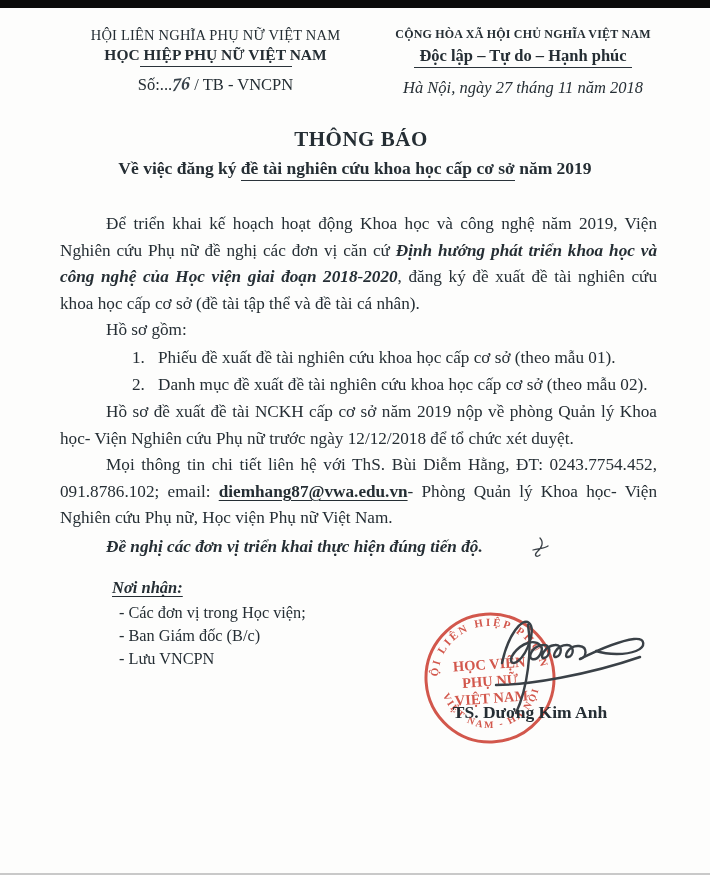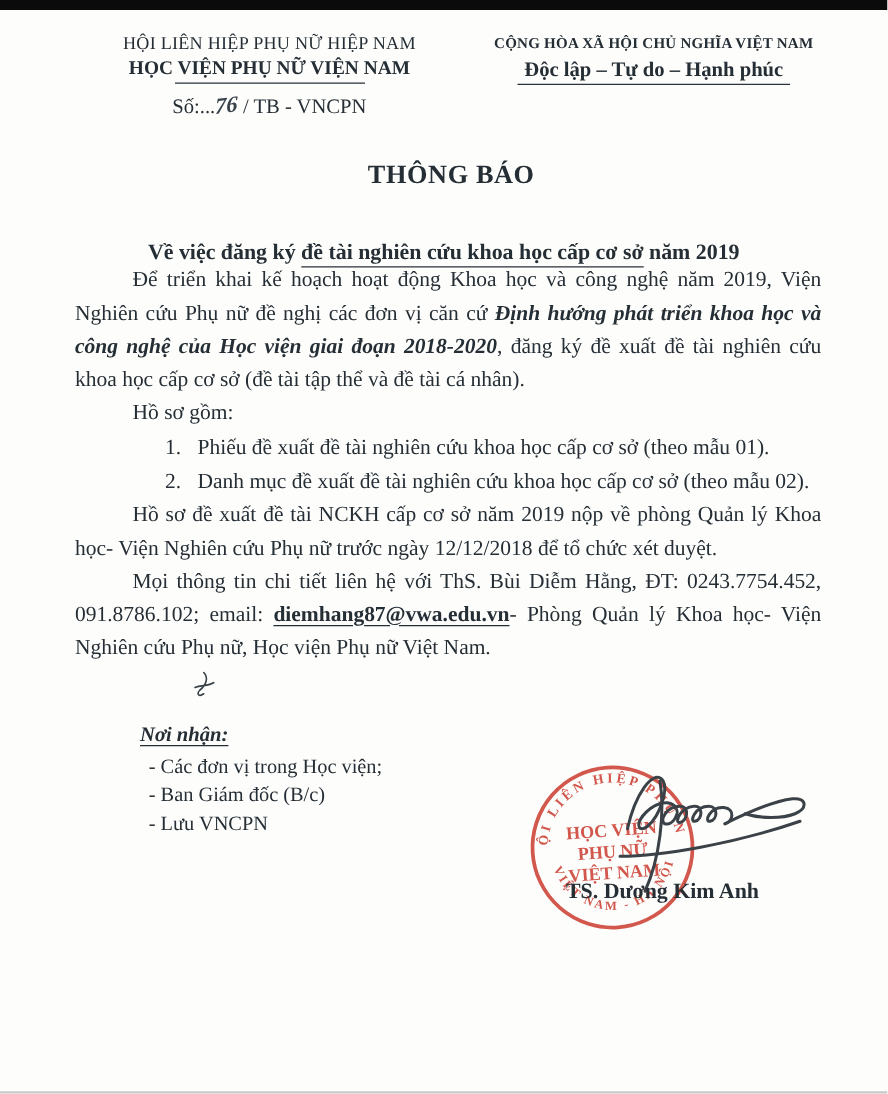--- a/index.html
+++ b/index.html
@@ -23,21 +23,21 @@
   .doc-number { font-size:16.5px; margin-top:7px; }
   .hand-number { display:inline-block; font-style:italic; font-weight:bold; color:#39434b; transform:rotate(-7deg) skewX(-8deg); font-size:18px; }
 
   .header-right { position:absolute; left:348px; top:27px; width:350px; text-align:center; }
   .motto1 { font-size:12px; font-weight:bold; letter-spacing:.2px; }
   .motto2 { display:inline-block; font-size:16.5px; font-weight:bold; margin-top:4px; padding:0 5px 1px; border-bottom:1.7px solid #2a333a; }
   .date-line { font-size:16.5px; font-style:italic; margin-top:10px; }
 
   
   .doc-title { position:absolute; left:6px; top:127px; width:710px; text-align:center; font-size:21px; font-weight:bold; letter-spacing:.5px; }
-  .doc-subtitle { position:absolute; left:0; top:158px; width:710px; text-align:center; font-size:17.5px; font-weight:bold;margin-top:33px; }
+  .doc-subtitle { position:absolute; left:0; top:158px; width:710px; text-align:center; font-size:17.5px; font-weight:bold; }
   .doc-subtitle .ul { border-bottom:1.7px solid #2a333a; padding-bottom:2px; }
 
   
   .body-text { position:absolute; left:60px; top:211px; width:597px; font-size:17.2px; line-height:26.6px; }
   .body-text p { text-align:justify; text-indent:46px; }
   .bi { font-weight:bold; font-style:italic; }
   .list-row { display:flex; margin-left:72px; line-height:27.5px; }
   .list-num { width:26px; }
   .email { text-decoration:underline; text-underline-offset:3px;font-weight:bold; }
   .closing { margin-top:2px; }
@@ -56,48 +56,49 @@
   .stamp { position:absolute; left:419px; top:607px; width:142px; height:142px; transform:rotate(-4deg); opacity:.92; }
   .signature { position:absolute; left:488px; top:601px; width:175px; height:120px; }
 </style>
 </head>
 <body>
 
 <div class="page">
   <div class="topbar"></div>
 
   <div class="header-left">
-    <div class="org-parent">HỘI LIÊN HIỆP PHỤ NỮ HIỆP NAM</div>
-    <div class="org-name">HỌC VIỆN PHỤ NỮ VIỆN NAM</div>
+    <div class="org-parent">HỘI LIÊN NGHĨA PHỤ NỮ VIỆT NAM</div>
+    <div class="org-name">HỌC HIỆP PHỤ NỮ VIỆT NAM</div>
     <div class="org-underline"></div>
     <div class="doc-number"><span>Số:...</span><span class="hand-number">76</span><span> / TB - VNCPN</span></div>
   </div>
 
   <div class="header-right">
     <div class="motto1">CỘNG HÒA XÃ HỘI CHỦ NGHĨA VIỆT NAM</div>
     <div><span class="motto2">Độc lập – Tự do – Hạnh phúc</span></div>
+    <div class="date-line">Hà Nội, ngày 27 tháng 11 năm 2018</div>
   </div>
 
   <div class="doc-title">THÔNG BÁO</div>
   <div class="doc-subtitle"><span>Về việc đăng ký </span><span class="ul">đề tài nghiên cứu khoa học cấp cơ sở</span><span> năm 2019</span></div>
 
   <div class="body-text">
     <p><span>Để triển khai kế hoạch hoạt động Khoa học và công nghệ năm 2019, Viện Nghiên cứu Phụ nữ đề nghị các đơn vị căn cứ </span><span class="bi">Định hướng phát triển khoa học và công nghệ của Học viện giai đoạn 2018-2020</span><span>, đăng ký đề xuất đề tài nghiên cứu khoa học cấp cơ sở (đề tài tập thể và đề tài cá nhân).</span></p>
     <p>Hồ sơ gồm:</p>
     <div class="list-row">
       <span class="list-num">1.</span>
       <span>Phiếu đề xuất đề tài nghiên cứu khoa học cấp cơ sở (theo mẫu 01).</span>
     </div>
     <div class="list-row">
       <span class="list-num">2.</span>
       <span>Danh mục đề xuất đề tài nghiên cứu khoa học cấp cơ sở (theo mẫu 02).</span>
     </div>
     <p>Hồ sơ đề xuất đề tài NCKH cấp cơ sở năm 2019 nộp về phòng Quản lý Khoa học- Viện Nghiên cứu Phụ nữ trước ngày 12/12/2018 để tổ chức xét duyệt.</p>
     <p><span>Mọi thông tin chi tiết liên hệ với ThS. Bùi Diễm Hằng, ĐT: 0243.7754.452, 091.8786.102; email: </span><span class="email">diemhang87@vwa.edu.vn</span><span>- Phòng Quản lý Khoa học- Viện Nghiên cứu Phụ nữ, Học viện Phụ nữ Việt Nam.</span></p>
-    <p class="closing"><span class="flourish-icon"><svg width="20" height="24" viewBox="0 0 20 24">
+    <p class="closing"><span class="bi">Đề nghị các đơn vị triển khai thực hiện đúng tiến độ.</span><span class="flourish-icon"><svg width="20" height="24" viewBox="0 0 20 24">
             <path d="M10,2 C14,6 12,12 7,16 C4,19 6,22 10,19 M3,14 C8,12 14,13 18,10" fill="none" stroke="#3a4147" stroke-width="1.3" stroke-linecap="round"></path>
           </svg></span></p>
   </div>
 
   <div class="recipients">
     <div class="recipients-title">Nơi nhận:</div>
     <div class="recipients-list">
       <div>- Các đơn vị trong Học viện;</div>
       <div>- Ban Giám đốc (B/c)</div>
       <div>- Lưu VNCPN</div>

